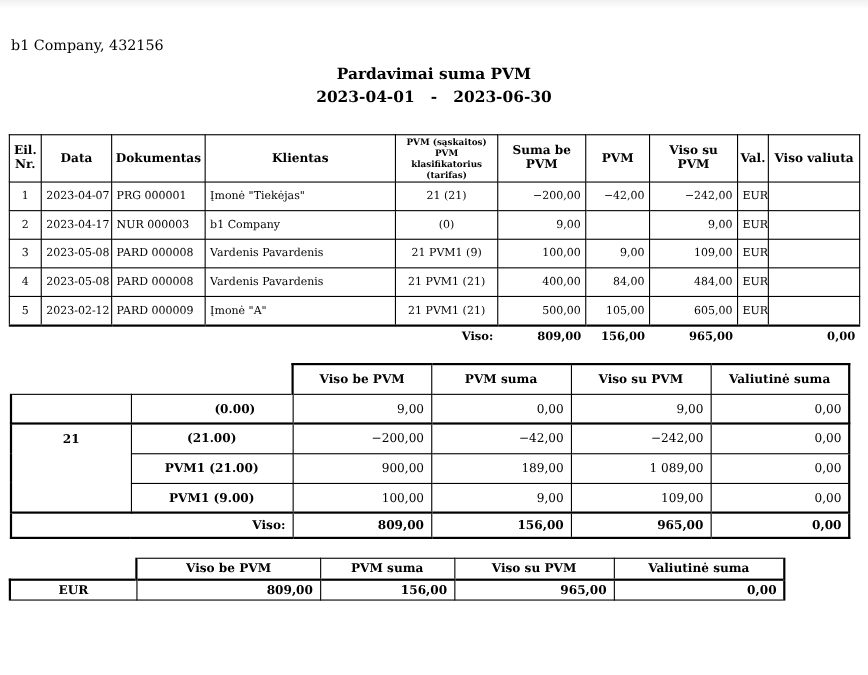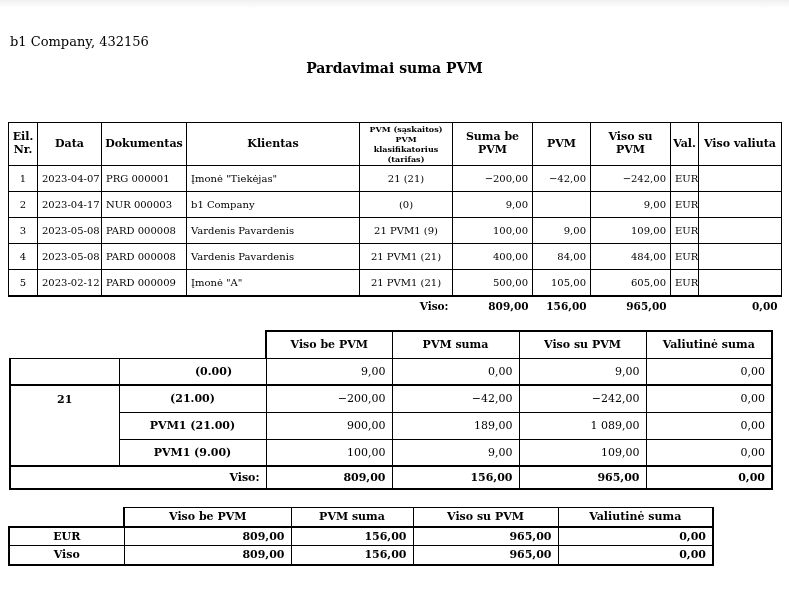--- a/index.html
+++ b/index.html
@@ -58,20 +58,21 @@
 </style>
 </head>
 <body>
 
 <div class="top-strip"></div>
 
 <div class="company">b1 Company, 432156</div>
 
 <div class="title-block">
   <div>Pardavimai suma PVM</div>
+  <div class="date-range">2023-04-01   -   2023-06-30</div>
 </div>
 
 <table class="mt">
   <colgroup>
     <col style="width:29px">
       <col style="width:64px">
       <col style="width:85px">
       <col style="width:173px">
     <col style="width:93px">
       <col style="width:80px">
@@ -246,21 +247,14 @@
     <th>Viso su PVM</th>
     <th class="br">Valiutinė suma</th>
   </tr>
   <tr>
     <td class="lab bl bt">EUR</td>
     <td class="tval bt">809,00</td>
     <td class="tval bt">156,00</td>
     <td class="tval bt">965,00</td>
     <td class="tval bt br">0,00</td>
   </tr>
-  <tr>
-    <td class="lab bl bb">Viso</td>
-    <td class="tval bb">809,00</td>
-    <td class="tval bb">156,00</td>
-    <td class="tval bb">965,00</td>
-    <td class="tval bb br">0,00</td>
-  </tr>
 </tbody>
   </table>
 
 </body></html>

